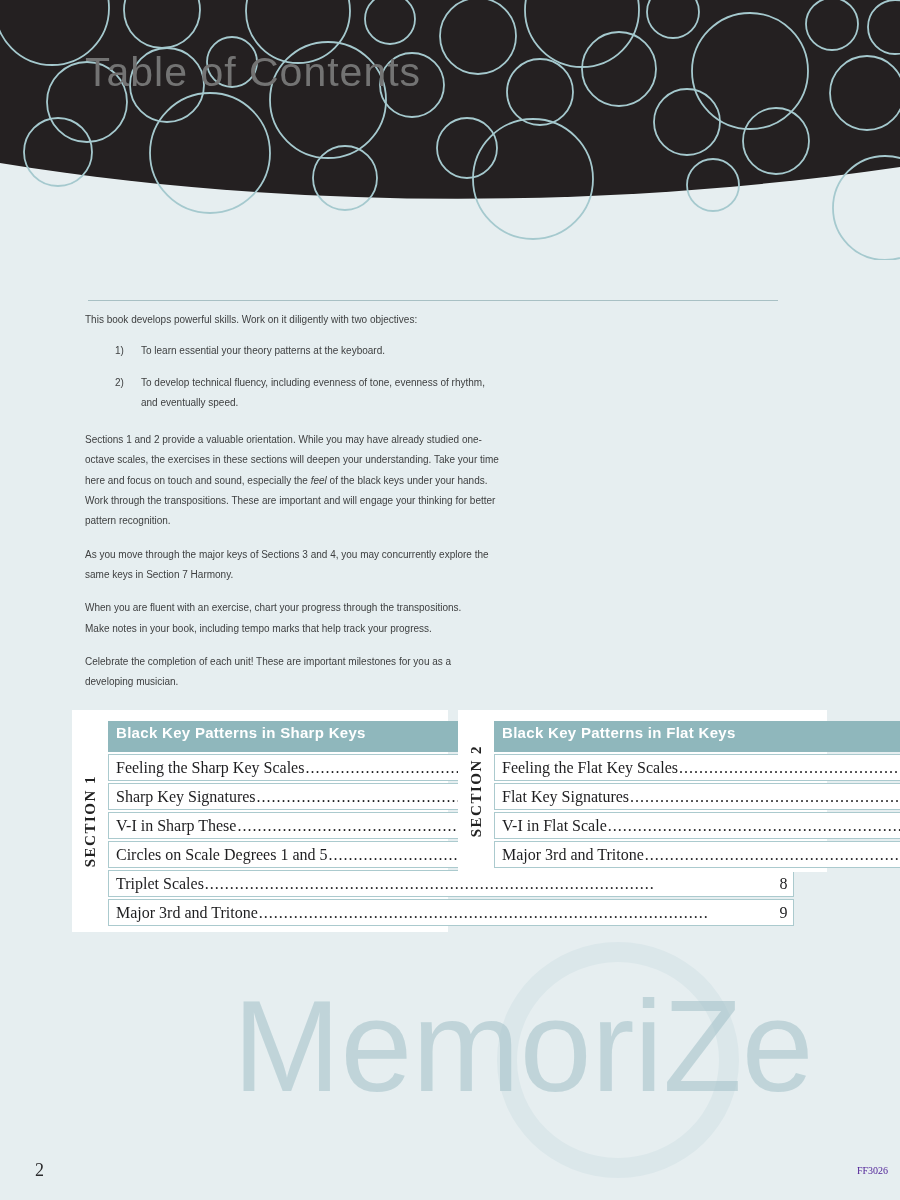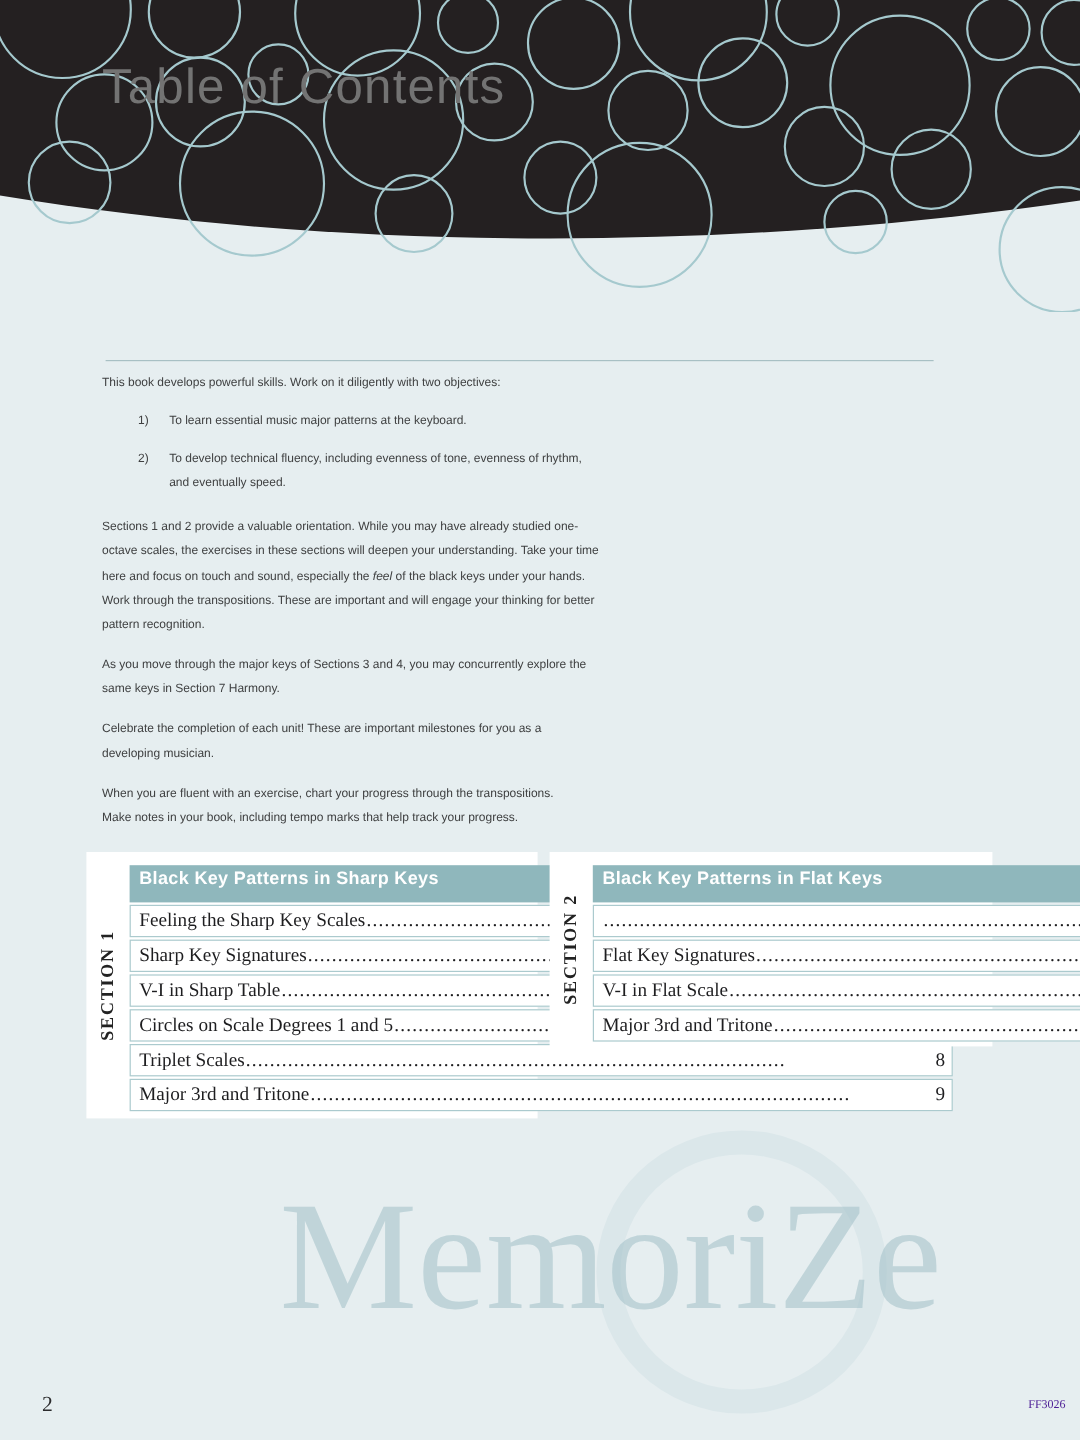--- a/index.html
+++ b/index.html
@@ -40,21 +40,21 @@
   .toc-row{display:flex;align-items:flex-end;border:1px solid var(--rowborder);
       background:#fff;height:25px;line-height:25px;margin-top:2px;padding:0 6px 0 7px;
       font-family:"Liberation Serif",serif;font-size:16px;color:var(--serifdark);}
   .toc-title{white-space:nowrap;}
   .toc-dots{flex:1;overflow:hidden;white-space:nowrap;letter-spacing:1px;margin:0 1px;}
   .toc-page{text-align:right;}
 
   
   .wm-ring{position:absolute;left:497px;top:942px;width:202px;height:196px;
       border:20px solid var(--wmring);border-radius:50%;}
-  .wm-text{position:absolute;left:233px;top:982px;font-family:Liberation Serif, serif;
+  .wm-text{position:absolute;left:233px;top:982px;font-family:Liberation Sans, sans-serif;
       font-size:129px;line-height:1;color:rgba(160,192,198,0.55);letter-spacing:0;}
 
   
   .page-num{position:absolute;left:35px;top:1160px;font-family:"Liberation Serif",serif;
       font-size:18px;color:#2b2b2d;}
   .pub-code{position:absolute;right:12px;top:1165px;font-family:"Liberation Serif",serif;
       font-size:10px;color:#4c1d95;}
 </style>
 </head>
 <body style="--bg: #e6eef0; --dark: #242021; --circle: #a5c9ce; --band: #8fb7bc; --rowborder: #abcace; --bodytext: #3f4041; --wmring: #dbe7ea;">
@@ -97,61 +97,61 @@
     <h1 class="page-title">Table of Contents</h1>
   </div>
 
   <div class="divider"></div>
 
   <div class="body-text">
     <p class="intro">This book develops powerful skills. Work on it diligently with two objectives:</p>
     <ol class="objectives" id="objectives">
         <li>
           <span class="obj-num">1)</span>
-          <span class="obj-text">To learn essential music major patterns at the keyboard.</span>
+          <span class="obj-text">To learn essential your theory patterns at the keyboard.</span>
         </li>
         <li>
           <span class="obj-num">2)</span>
           <span class="obj-text">To develop technical fluency, including evenness of tone, evenness of rhythm,
 and eventually speed.</span>
         </li>
       </ol>
     <div id="paragraphs">
         <p><span>Sections 1 and 2 provide a valuable orientation. While you may have already studied one-
 octave scales, the exercises in these sections will deepen your understanding. Take your time
 here and focus on touch and sound, especially the </span><em>feel</em><span> of the black keys under your hands.
 Work through the transpositions. These are important and will engage your thinking for better
 pattern recognition.</span></p>
         <p><span>As you move through the major keys of Sections 3 and 4, you may concurrently explore the
 same keys in Section 7 Harmony.</span></p>
+        <p><span>When you are fluent with an exercise, chart your progress through the transpositions.
+Make notes in your book, including tempo marks that help track your progress.</span></p>
         <p><span>Celebrate the completion of each unit! These are important milestones for you as a
 developing musician.</span></p>
-        <p><span>When you are fluent with an exercise, chart your progress through the transpositions.
-Make notes in your book, including tempo marks that help track your progress.</span></p>
       </div>
   </div>
 
   <div class="panel panel-0" id="panel-0">
       <div class="section-label">
         <span>SECTION 1</span>
       </div>
       <div class="toc-table">
         <div class="toc-head">Black Key Patterns in Sharp Keys</div>
         <div class="toc-row">
           <span class="toc-title">Feeling the Sharp Key Scales</span>
           <span class="toc-dots">..........................................................................................</span>
           <span class="toc-page">4</span>
         </div>
         <div class="toc-row">
           <span class="toc-title">Sharp Key Signatures</span>
           <span class="toc-dots">..........................................................................................</span>
           <span class="toc-page">5</span>
         </div>
         <div class="toc-row">
-          <span class="toc-title">V-I in Sharp Table</span>
+          <span class="toc-title">V-I in Sharp These</span>
           <span class="toc-dots">..........................................................................................</span>
           <span class="toc-page">6</span>
         </div>
         <div class="toc-row">
           <span class="toc-title">Circles on Scale Degrees 1 and 5</span>
           <span class="toc-dots">..........................................................................................</span>
           <span class="toc-page">7</span>
         </div>
         <div class="toc-row">
           <span class="toc-title">Triplet Scales</span>
@@ -165,20 +165,21 @@
         </div>
       </div>
     </div>
   <div class="panel panel-1" id="panel-1">
       <div class="section-label">
         <span>SECTION 2</span>
       </div>
       <div class="toc-table">
         <div class="toc-head">Black Key Patterns in Flat Keys</div>
         <div class="toc-row">
+          <span class="toc-title">Feeling the Flat Key Scales</span>
           <span class="toc-dots">..........................................................................................</span>
         </div>
         <div class="toc-row">
           <span class="toc-title">Flat Key Signatures</span>
           <span class="toc-dots">..........................................................................................</span>
         </div>
         <div class="toc-row">
           <span class="toc-title">V-I in Flat Scale</span>
           <span class="toc-dots">..........................................................................................</span>
         </div>

